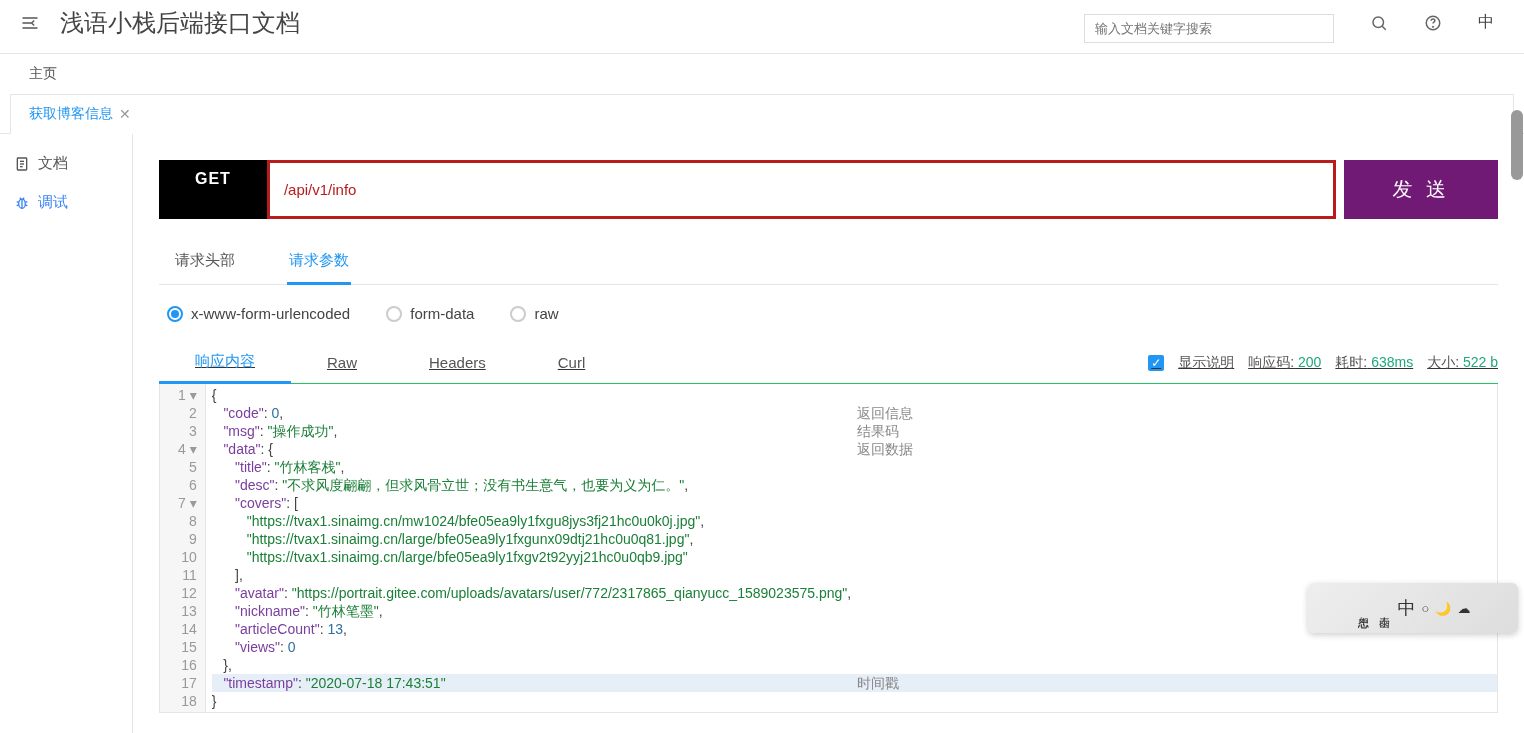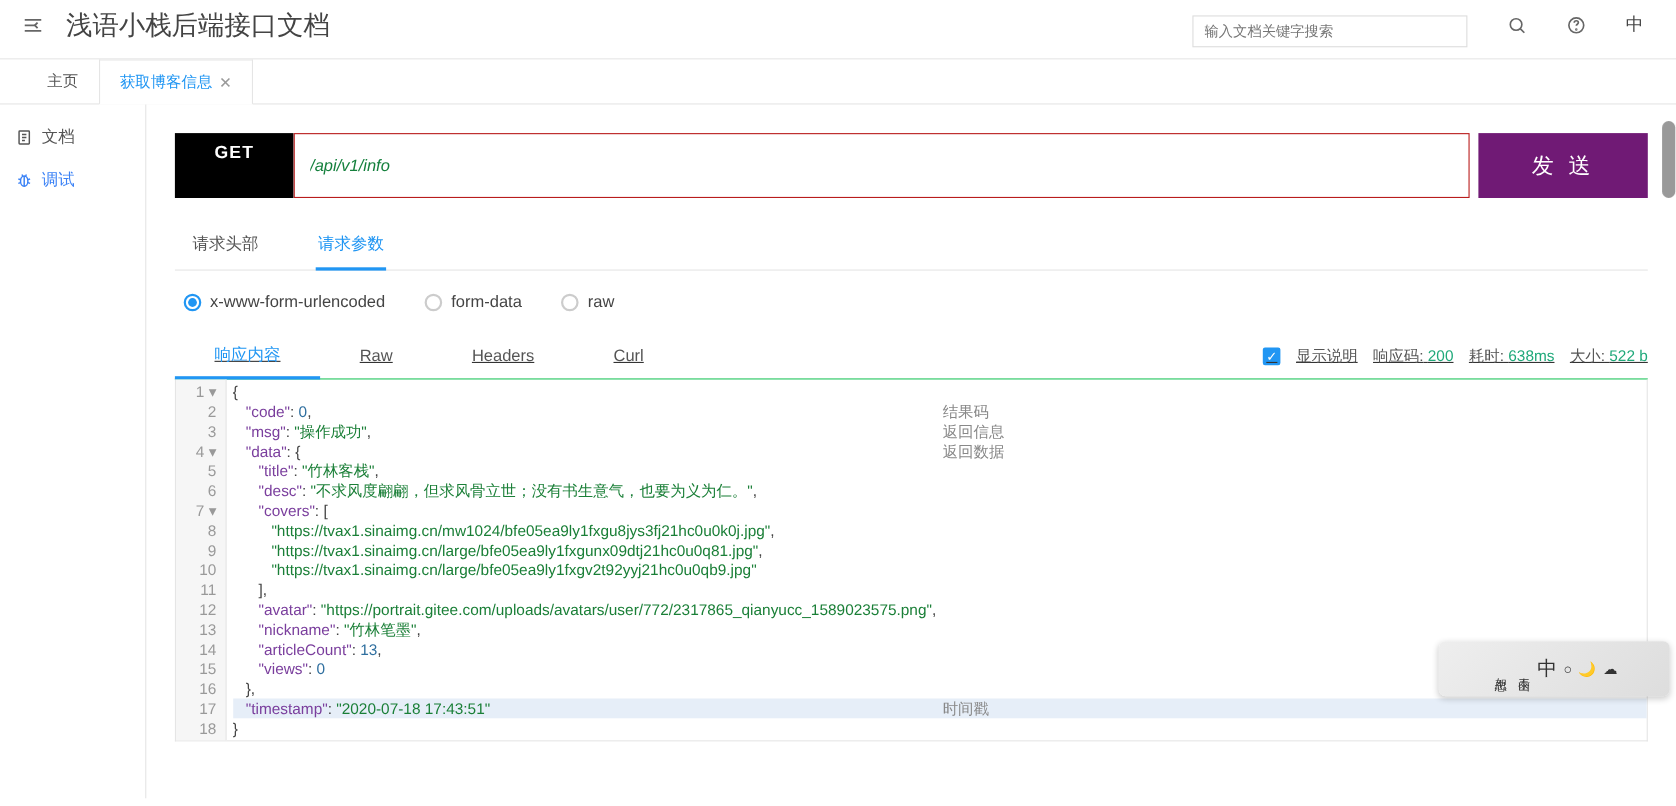--- a/index.html
+++ b/index.html
@@ -5,36 +5,36 @@
     * { margin: 0; padding: 0; box-sizing: border-box; font-family: -apple-system, BlinkMacSystemFont, "Segoe UI", Arial, sans-serif; }
     body { background: #fff; color: #333; font-size: 14px; }
 
     .header { display: flex; align-items: center; padding: 2px 30px 10px 20px; border-bottom: 1px solid #e5e5e5; gap: 20px; }
     .menu-icon { width: 20px; height: 20px; color: #666; cursor: pointer; }
     .app-title { font-size: 24px; color: #444; font-weight: 400; flex: 1; }
     .search-box { width: 250px; padding: 6px 10px; border: 1px solid #ddd; color: #999; font-size: 13px; margin-top: 12px; }
     .search-icon, .help-icon { width: 18px; height: 18px; color: #666; margin-left: 16px; cursor: pointer; }
     .lang-btn { margin-left: 16px; color: #444; font-size: 16px; cursor: pointer; }
 
-    .tabs-bar { display: flex; padding: 0 24px; border-bottom: 1px solid #e5e5e5; }
+    .tabs-bar { display: flex; padding: 0 10px; border-bottom: 1px solid #e5e5e5; flex-direction: column; }
     .tab { padding: 10px 18px; border: 1px solid transparent; cursor: pointer; display: flex; align-items: center; gap: 6px; font-size: 14px; color: #555; }
     .tab.active { border: 1px solid #e5e5e5; border-bottom-color: #fff; color: #2196f3; margin-bottom: -1px; background: #fff; }
     .tab-close { color: #999; font-size: 14px; }
 
     .body-row { display: flex; height: calc(100vh - 102px); }
     .sidebar { width: 133px; border-right: 1px solid #e5e5e5; padding-top: 10px; }
     .side-item { display: flex; align-items: center; gap: 8px; padding: 10px 14px; cursor: pointer; color: #555; font-size: 15px; }
     .side-item.active { color: #3b82f6; }
     .side-icon { width: 16px; height: 16px; }
 
     .main { flex: 1; padding: 26px 26px 0 26px; overflow: auto; }
 
     .req-bar { display: flex; }
     .method-btn { background: #000000; color: #fff; font-weight: bold; padding: 10px 36px; font-size: 16px; letter-spacing: 1px; }
-    .url-input { flex: 1; padding: 10px 14px; border: 1px solid #b91c1c; font-size: 15px; color: #15803d; font-style: italic; }
+    .url-input { flex: 1; padding: 10px 14px; border: 3px solid #b91c1c; font-size: 15px; color: #b91c1c; }
     .send-btn { background: #701a75; color: #fff; padding: 16px 48px; margin-left: 8px; font-size: 20px; letter-spacing: 4px; border: none; cursor: pointer; }
 
     .sub-tabs { display: flex; gap: 50px; margin-top: 22px; border-bottom: 1px solid #e5e5e5; padding-left: 14px; }
     .sub-tab { padding: 10px 2px 12px; cursor: pointer; color: #555; font-size: 15px; }
     .sub-tab.active { color: #2196f3; border-bottom: 3px solid #2196f3; margin-bottom: -1px; }
 
     .radio-row { display: flex; gap: 36px; padding: 20px 8px; align-items: center; }
     .radio-opt { display: flex; align-items: center; gap: 8px; cursor: pointer; font-size: 15px; color: #444; }
     .radio-circle { width: 16px; height: 16px; border: 2px solid #ccc; border-radius: 50%; display: flex; align-items: center; justify-content: center; }
     .radio-circle.checked { border-color: #2196f3; }
@@ -194,22 +194,22 @@
           <div>13  </div>
           <div>14  </div>
           <div>15  </div>
           <div>16  </div>
           <div>17  </div>
           <div>18  </div>
         </div>
       <div class="code" id="code"><div class="code-line">{</div><div class="code-line">   <span class="tok-k">"code"</span>: <span class="tok-n">0</span>,</div><div class="code-line">   <span class="tok-k">"msg"</span>: <span class="tok-s">"操作成功"</span>,</div><div class="code-line">   <span class="tok-k">"data"</span>: {</div><div class="code-line">      <span class="tok-k">"title"</span>: <span class="tok-s">"竹林客栈"</span>,</div><div class="code-line">      <span class="tok-k">"desc"</span>: <span class="tok-s">"不求风度翩翩，但求风骨立世；没有书生意气，也要为义为仁。"</span>,</div><div class="code-line">      <span class="tok-k">"covers"</span>: [</div><div class="code-line">         <span class="tok-s">"https://tvax1.sinaimg.cn/mw1024/bfe05ea9ly1fxgu8jys3fj21hc0u0k0j.jpg"</span>,</div><div class="code-line">         <span class="tok-s">"https://tvax1.sinaimg.cn/large/bfe05ea9ly1fxgunx09dtj21hc0u0q81.jpg"</span>,</div><div class="code-line">         <span class="tok-s">"https://tvax1.sinaimg.cn/large/bfe05ea9ly1fxgv2t92yyj21hc0u0qb9.jpg"</span></div><div class="code-line">      ],</div><div class="code-line">      <span class="tok-k">"avatar"</span>: <span class="tok-s">"https://portrait.gitee.com/uploads/avatars/user/772/2317865_qianyucc_1589023575.png"</span>,</div><div class="code-line">      <span class="tok-k">"nickname"</span>: <span class="tok-s">"竹林笔墨"</span>,</div><div class="code-line">      <span class="tok-k">"articleCount"</span>: <span class="tok-n">13</span>,</div><div class="code-line">      <span class="tok-k">"views"</span>: <span class="tok-n">0</span></div><div class="code-line">   },</div><div class="code-line highlight">   <span class="tok-k">"timestamp"</span>: <span class="tok-s">"2020-07-18 17:43:51"</span></div><div class="code-line">}</div></div>
       <div class="annotations" id="annos">
           <div></div>
+          <div>返回信息</div>
           <div>结果码</div>
-          <div>返回信息</div>
           <div>返回数据</div>
           <div></div>
           <div></div>
           <div></div>
           <div></div>
           <div></div>
           <div></div>
           <div></div>
           <div></div>
           <div></div>

